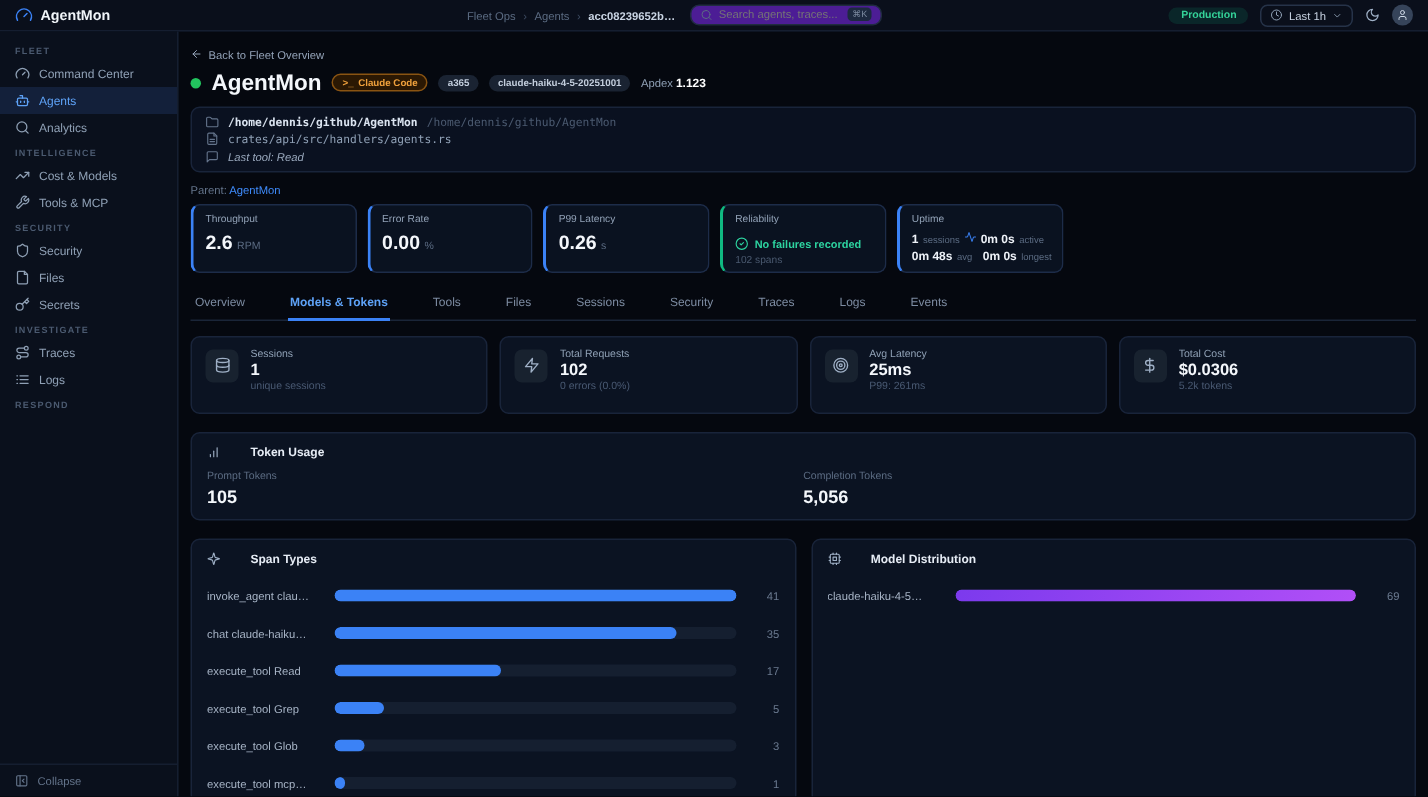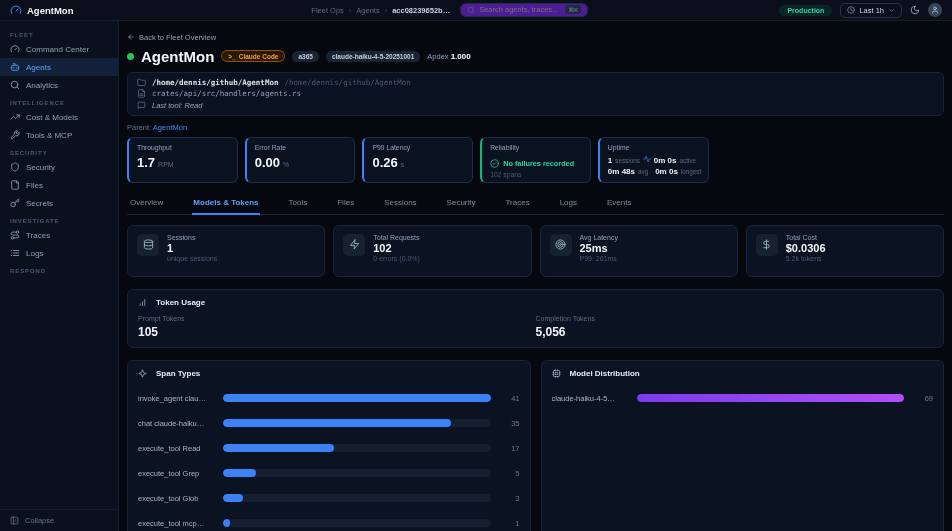--- a/index.html
+++ b/index.html
@@ -74,21 +74,21 @@
   .tab.active{color:#5ea2f7;font-weight:700;border-bottom-color:#3b82f6;}
 
   .stats-row{display:grid;grid-template-columns:repeat(4,1fr);gap:8px;margin-top:10px;}
   .scard{background:#0b1322;border:1px solid #19243a;border-radius:6px;padding:8px 9px;display:flex;gap:8px;height:52px;}
   .sicon{width:22px;height:22px;border-radius:5px;background:#18222f;display:flex;align-items:center;justify-content:center;color:#9fb0c6;flex:0 0 auto;}
   .slabel{font-size:7px;color:#8fa0b5;}
   .sval{font-size:11px;font-weight:700;color:#f4f7fb;margin:1px 0;}
   .ssub{font-size:7px;color:#495972;}
 
   .panel{background:#0b1322;border:1px solid #19243a;border-radius:6px;padding:8px 10px;}
-  .panel-head{display:flex;align-items:center;gap:9px;font-size:8px;font-weight:700;color:#e6ecf5;}
+  .panel-head{display:flex;align-items:center;gap:20px;font-size:8px;font-weight:700;color:#e6ecf5;}
   .panel-head svg{color:#9fb0c6;}
   .token-card{margin-top:12px;}
   .token-grid{display:grid;grid-template-columns:1fr 1fr;margin-top:8px;}
   .tk-label{font-size:7px;color:#5b6b82;}
   .tk-val{font-size:12px;font-weight:700;color:#f4f7fb;margin-top:3px;}
 
   .charts-row{display:grid;grid-template-columns:1fr 1fr;gap:10px;margin-top:12px;}
   .bar-row{display:grid;grid-template-columns:78px 1fr 22px;gap:7px;align-items:center;margin-top:16px;}
   .bar-label{font-size:7.5px;color:#a7b4c6;white-space:nowrap;overflow:hidden;text-overflow:ellipsis;}
   .bar-track{height:8px;background:#151f30;border-radius:4px;overflow:hidden;}
@@ -278,21 +278,21 @@
       <div class="title-row">
         <span class="status-dot"></span>
         <span class="page-title">AgentMon</span>
         <span class="badge-claude">
           <span>&gt;_</span>
           <span>Claude Code</span>
         </span>
         <span class="badge-gray">a365</span>
         <span class="badge-gray">claude-haiku-4-5-20251001</span>
         <span class="apdex">
-          <span>Apdex</span><b>1.000</b>
+          <span>Apdex</span><b>1.123</b>
         </span>
       </div>
 
       <div class="info-box">
         <div class="info-row">
           <span id="folder-icon-slot">
               <svg viewBox="0 0 24 24" width="9" height="9" fill="none" stroke="currentColor" stroke-width="2" stroke-linecap="round" stroke-linejoin="round" style="display:block">
                 <path d="M20 20a2 2 0 0 0 2-2V8a2 2 0 0 0-2-2h-7.9a2 2 0 0 1-1.69-.9L9.6 3.9A2 2 0 0 0 7.93 3H4a2 2 0 0 0-2 2v13a2 2 0 0 0 2 2Z"></path>
               </svg>
             </span>
@@ -322,21 +322,21 @@
 
       <div class="parent-row">
         <span>Parent:</span>
         <span class="parent-link">AgentMon</span>
       </div>
 
       <div class="metrics-row">
         <div class="mcard">
           <div class="mlabel">Throughput</div>
           <div class="mval">
-              <span>1.7</span>
+              <span>2.6</span>
               <span class="munit">RPM</span>
             </div>
         </div>
         <div class="mcard">
           <div class="mlabel">Error Rate</div>
           <div class="mval">
               <span>0.00</span>
               <span class="munit">%</span>
             </div>
         </div>

